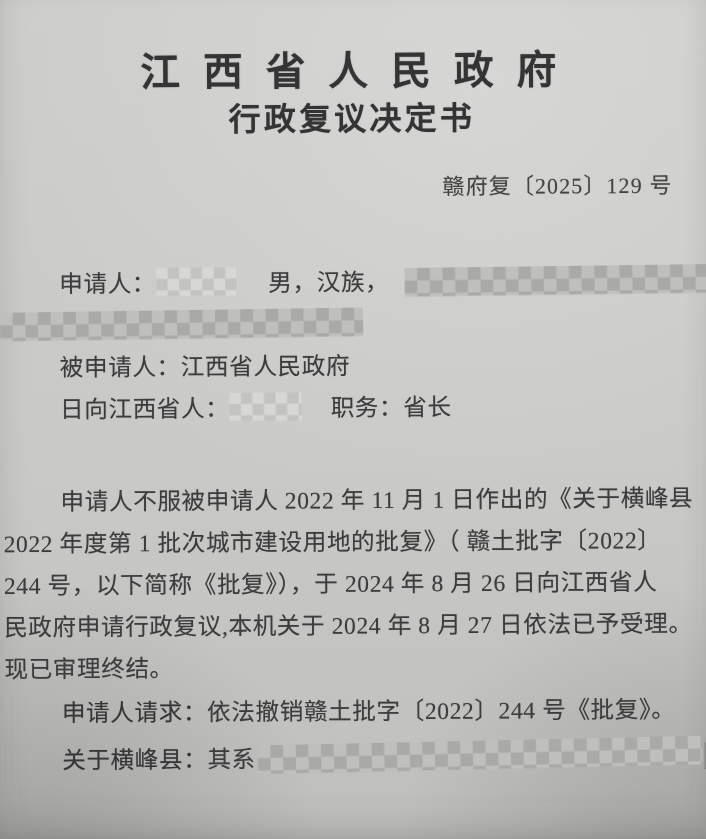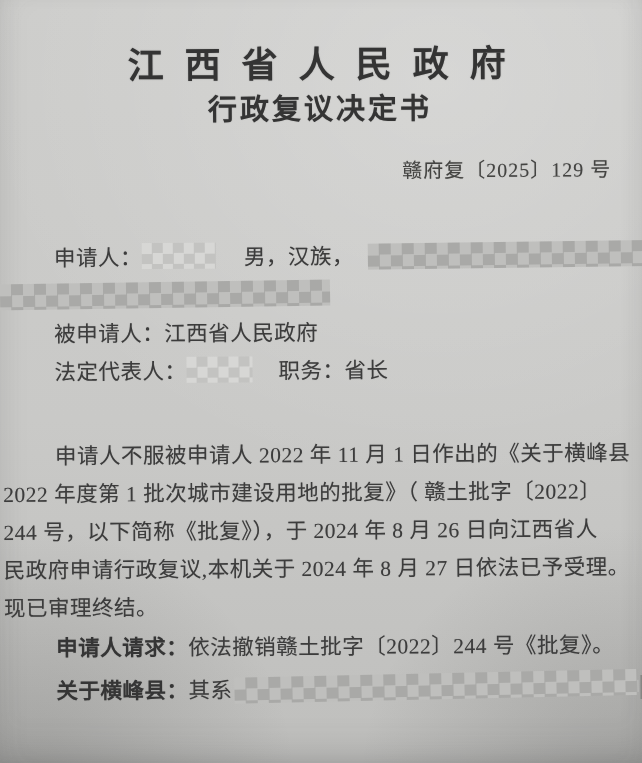--- a/index.html
+++ b/index.html
@@ -68,21 +68,21 @@
     line-height: 38px;
     white-space: nowrap;
     padding-left: 2px;
     text-shadow: 0 0 0.8px rgba(60,60,60,0.35);
   }
   .indent { padding-left: 54px; }
   .parties { margin-top: 54px; }
   .main-para { margin-top: 46px; }
   .request-line { margin-top: 2px; }
   .claim-line { margin-top: 5px; }
-  .bold-label { font-weight: 700; color: #353535; }
+  .bold-label { font-weight: 400; color: #353535; }
   
   .redact {
     display: inline-block;
     height: 26px;
     vertical-align: -5px;
     background: repeating-conic-gradient(#a9a9a7 0% 25%, #bfbfbd 0% 50%) 0 0 / 23px 23px;
     filter: blur(0.2px);
   }
   .redact.light {
     background: repeating-conic-gradient(#c3c3c1 0% 25%, #d7d7d5 0% 50%) 0 0 / 21px 21px;
@@ -115,21 +115,21 @@
 
     <div class="parties text-block">
       <div class="line indent">
         <span>申请人：</span><span class="redact light r-applicant-name"></span><span>男，汉族，</span><span class="redact r-applicant-info"></span>
       </div>
       <div class="line">
         <span class="redact r-applicant-addr"></span>
       </div>
       <div class="line indent">被申请人：江西省人民政府</div>
       <div class="line indent">
-        <span>法定代表人：</span><span class="redact light r-legalrep-name"></span><span>职务：省长</span>
+        <span>日向江西省人：</span><span class="redact light r-legalrep-name"></span><span>职务：省长</span>
       </div>
     </div>
 
     <div class="main-para text-block">
       <div class="line indent">申请人不服被申请人 2022 年 11 月 1 日作出的《关于横峰县</div>
       <div class="line">2022 年度第 1 批次城市建设用地的批复》（ 赣土批字〔2022〕</div>
       <div class="line">244 号，以下简称《批复》），于 2024 年 8 月 26 日向江西省人</div>
       <div class="line">民政府申请行政复议,本机关于 2024 年 8 月 27 日依法已予受理。</div>
       <div class="line">现已审理终结。</div>
     </div>

